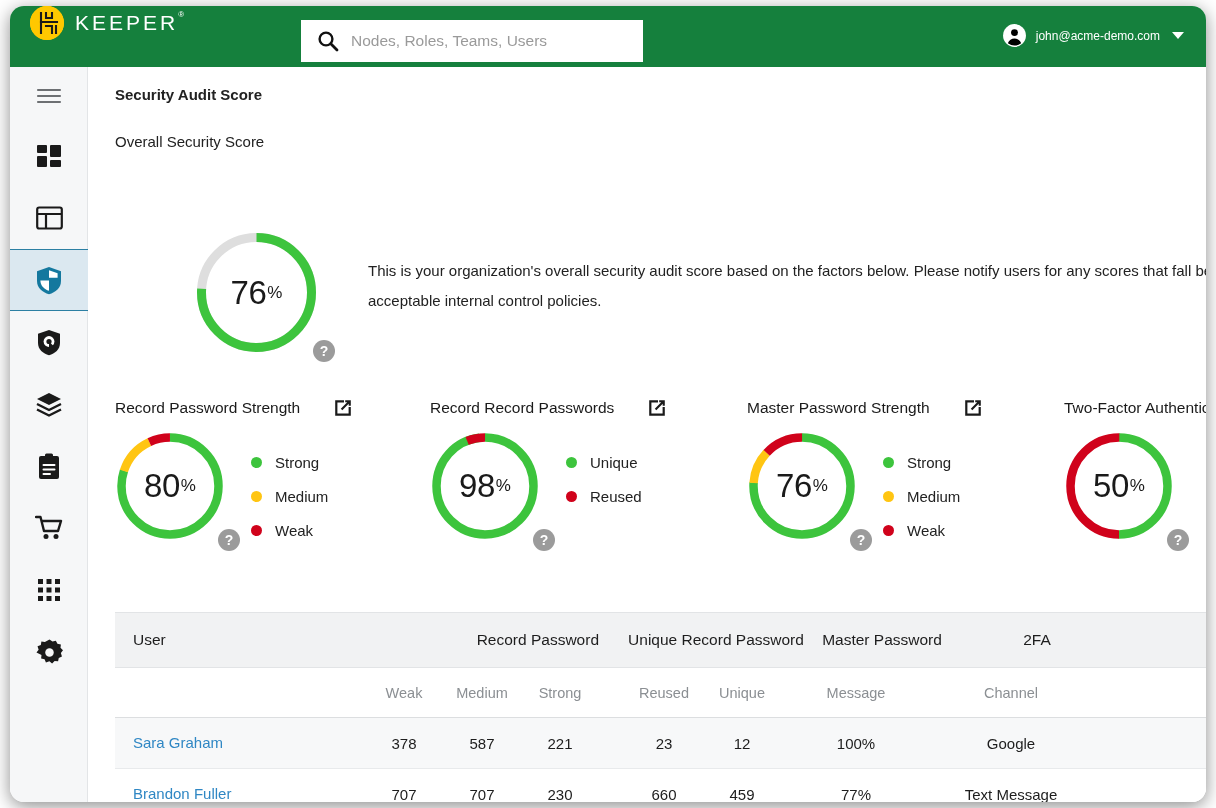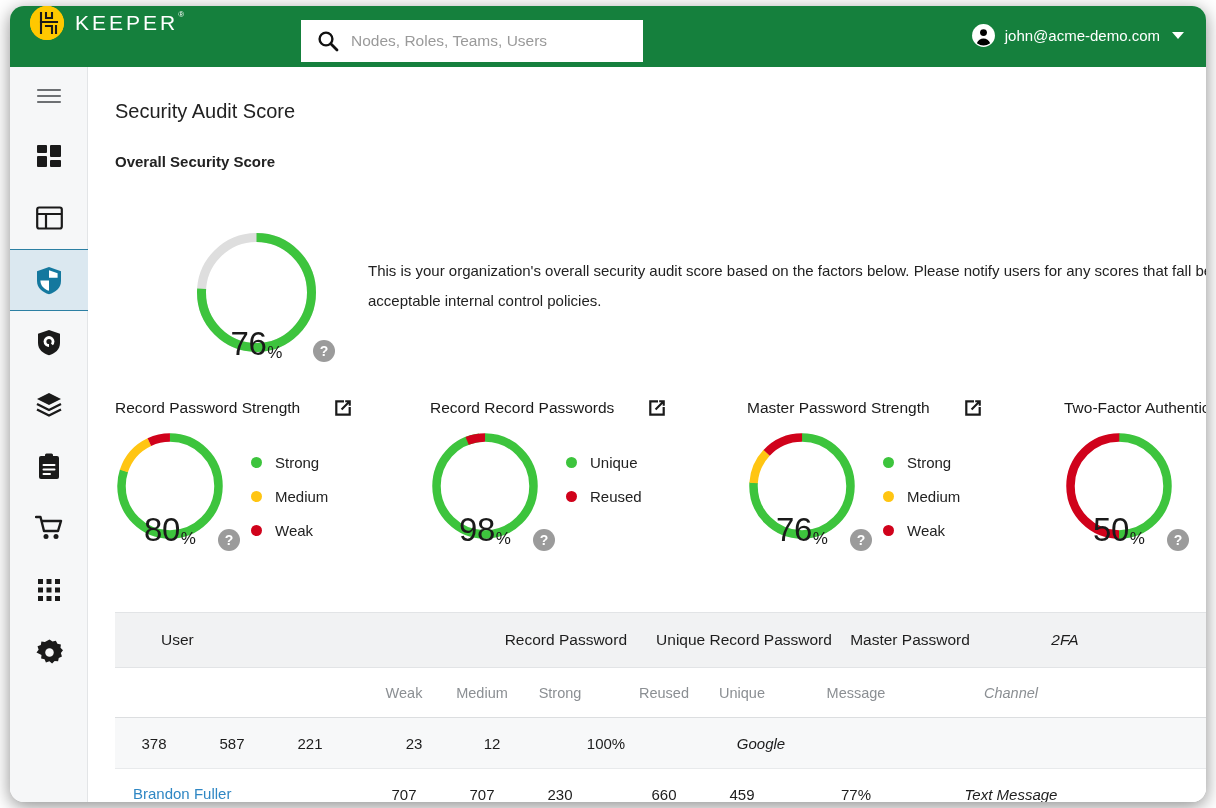--- a/index.html
+++ b/index.html
@@ -39,21 +39,21 @@
   #searchbox .s-icon { margin-left: 16px; width: 22px; height: 22px; flex: none; }
   #searchbox input {
     border: 0; outline: 0; flex: 1; margin-left: 12px; height: 100%;
     font-family: "Liberation Sans", sans-serif; font-size: 15.5px; color: #333;
     background: transparent;
   }
   #searchbox input::placeholder { color: #9a9a9a; }
 
   #account {
     position: absolute; right: 22px; top: 0; height: 59px;
-    display: flex; align-items: center; color: #fff; font-size: 15px;
+    display: flex; align-items: center; color: #fff; font-size: 12px;
   }
   #account .avatar { width: 25px; height: 25px; flex:none; margin-right: 9px; }
   #account .caret {
     width: 0; height: 0; margin-left: 12px;
     border-left: 6px solid transparent; border-right: 6px solid transparent;
     border-top: 7px solid #ffffff;
   }
 
   
   #sidebar {
@@ -68,27 +68,27 @@
     background: #dbe8f0;
     border-top: 1px solid #2b7fa3; border-bottom: 1px solid #2b7fa3;
   }
   .side-item svg { display: block; }
 
   
   #main {
     position: absolute; left: 79px; top: 61px; right: 0; bottom: 0;
     background: #ffffff; overflow: hidden;
   }
-  #page-title { font-size: 20px; color: #222; margin: 33px 0 0 26px; font-weight: 400;}
-  #overall-label { font-size: 15px; color: #222; margin: 30px 0 0 26px; font-weight: 700;}
+  #page-title { font-size: 15px; color: #222; margin: 19px 0 0 26px; font-weight: 700;}
+  #overall-label { font-size: 15px; color: #222; margin: 30px 0 0 26px; font-weight: 400;}
 
   .donut-wrap { position: relative; }
   .donut-center {
-    position: absolute; left: 0; top: 8px; width: 100%; height: 100%;
-    display: flex; align-items: flex-end; justify-content: center;
+    position: absolute; left: 0; top: 0; width: 100%; height: 100%;
+    display: flex; align-items: center; justify-content: center;
   }
   .donut-val { font-size: 33px; color: #1a1a1a; letter-spacing: -0.5px;}
   .donut-pct { font-size: 17px; color: #1a1a1a; vertical-align: super; margin-left: 1px;}
   .help-dot {
     width: 22px; height: 22px; border-radius: 50%; background: #9b9b9b;
     color: #fff; font-size: 14px; display:flex; align-items:center;
     justify-content:center; font-weight:700; cursor: pointer;
   }
 
   #overall-row { position: absolute; left: 105px; top: 163px; }
@@ -116,32 +116,32 @@
   .metric .leg-txt { font-size: 15px; color: #222; margin-left: 13px; }
   .metric .m-help { position: absolute; left: 103px; top: 98px; }
 
   
   #table {
     position: absolute; left: 26px; top: 545px; right: 0;
     border-top: 1px solid #e2e4e6;
   }
   .t-row { display: flex; align-items: center; }
   #t-head {
-    height: 55px; background: #f1f2f3; border-bottom: 1px solid #e2e4e6; padding-left: 28px;
+    height: 55px; background: #f1f2f3; border-bottom: 1px solid #e2e4e6;
   }
   #t-sub { height: 50px; background: #ffffff; border-bottom: 1px solid #dcdee0; }
   .t-body-row { height: 51px; border-bottom: 1px solid #e8eaec; }
   .t-body-row.alt { background: #f7f8f9; }
   .t-body-row.plain { background: #ffffff; }
 
   .c-user   { width: 250px; padding-left: 18px; }
   .c-num    { width: 78px; text-align: center; }
   .c-gap    { width: 26px; }
   .c-master { width: 150px; text-align: center; }
-  .c-2fa    { width: 160px; text-align: center; font-style: italic; }
+  .c-2fa    { width: 160px; text-align: center; }
 
   .h-main { font-size: 15.5px; color: #1d1d1d; }
   .h-sub  { font-size: 14.5px; color: #8b8f93; }
   .cell   { font-size: 15px; color: #1d1d1d; }
   .user-link { font-size: 15px; color: #2f87c4; cursor: pointer; }
 
   .grp-record { width: 234px; text-align: right; }
   .grp-unique { width: 182px; text-align: center; }
 </style>
 </head>
@@ -452,20 +452,21 @@
         <div class="c-num h-sub">Medium</div>
         <div class="c-num h-sub">Strong</div>
         <div class="c-gap"></div>
         <div class="c-num h-sub">Reused</div>
         <div class="c-num h-sub">Unique</div>
         <div class="c-master h-sub">Message</div>
         <div class="c-2fa h-sub">Channel</div>
       </div>
 
       <div class="t-row t-body-row alt">
+        <div class="c-user"><span class="user-link">Sara Graham</span></div>
         <div class="c-num cell">378</div>
         <div class="c-num cell">587</div>
         <div class="c-num cell">221</div>
         <div class="c-gap"></div>
         <div class="c-num cell">23</div>
         <div class="c-num cell">12</div>
         <div class="c-master cell">100%</div>
         <div class="c-2fa cell">Google</div>
       </div>
 

